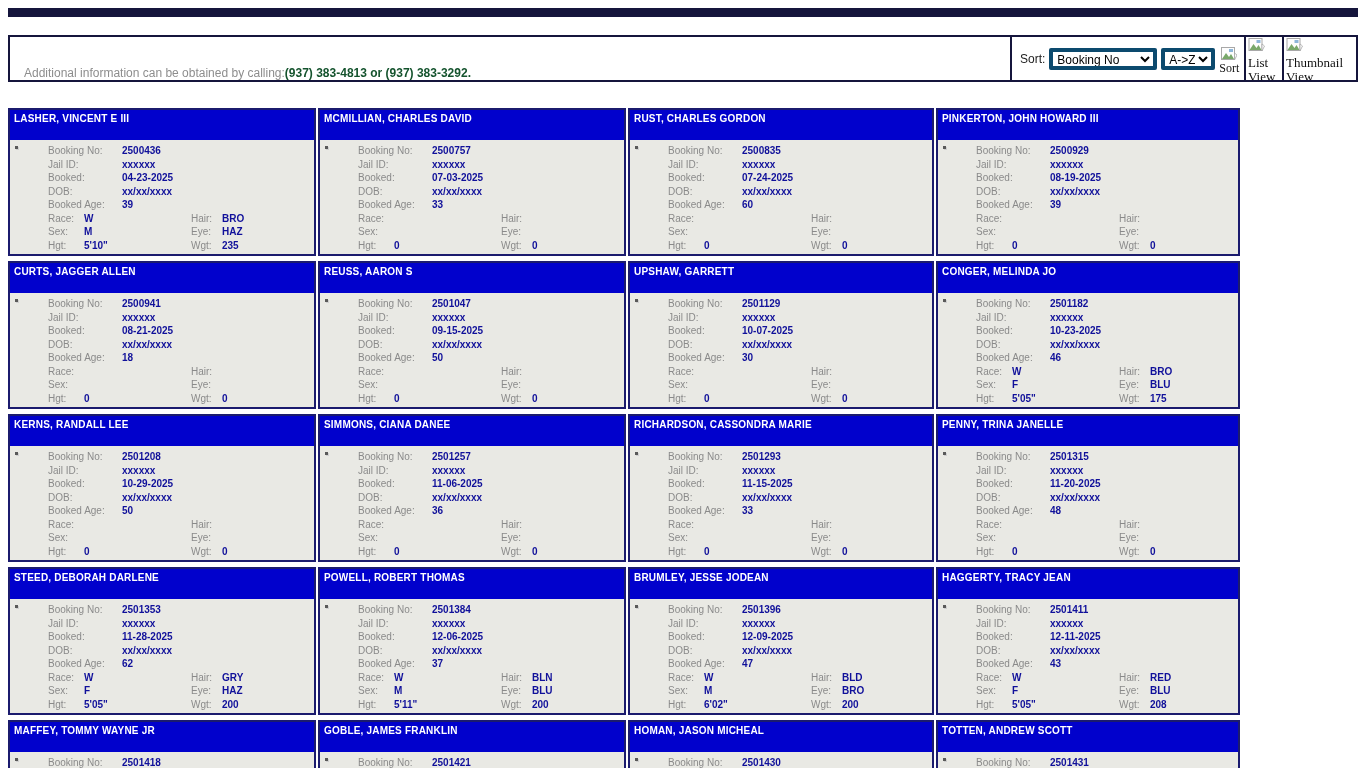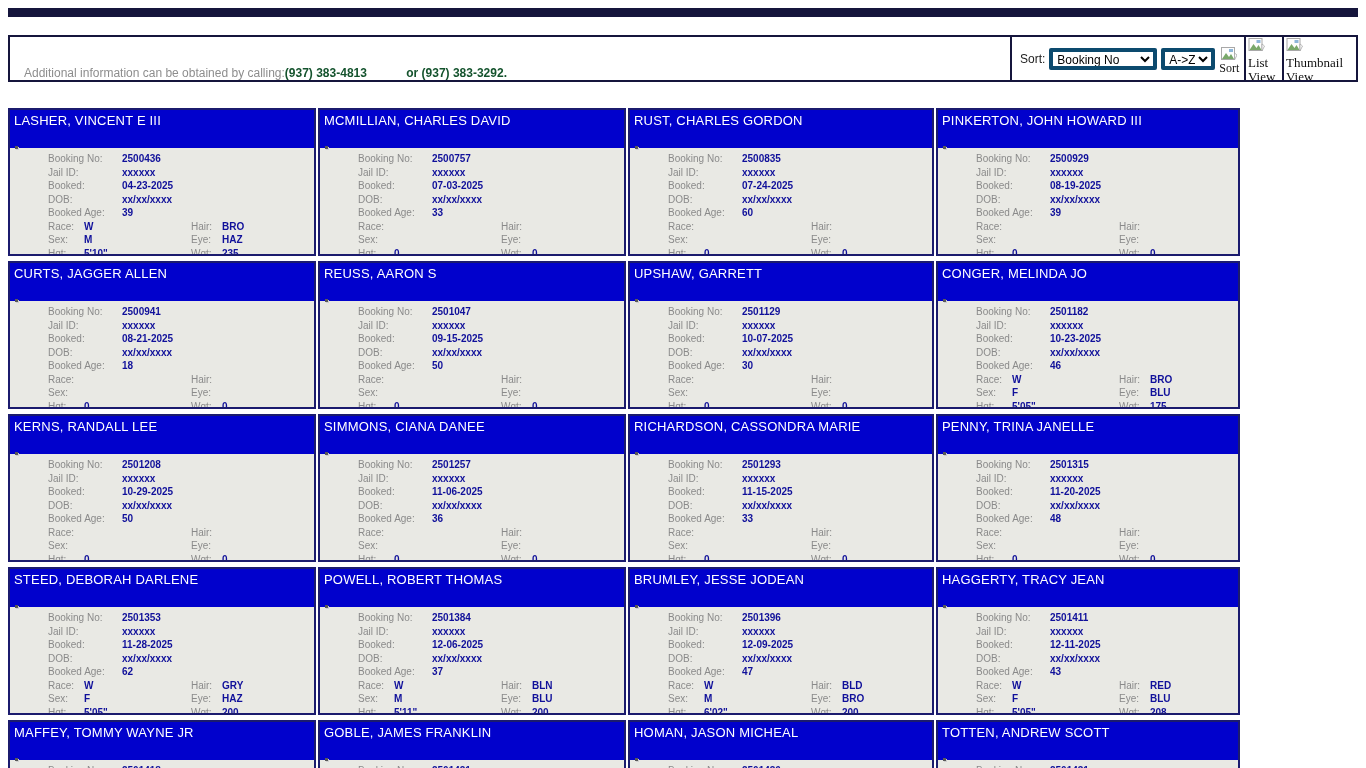--- a/index.html
+++ b/index.html
@@ -18,39 +18,39 @@
   .sel-field { width:108px; }
   .sel-dir { width:54px; }
   .iconlink { display:flex; flex-direction:column; align-items:center; font-family:"Liberation Serif",serif; font-size:12px; color:#111; text-decoration:none; line-height:12px; cursor:pointer; margin-top:4px; }
   .viewcell { display:block; padding:1px 2px; font-family:"Liberation Serif",serif; font-size:13px; color:#111; line-height:14px; cursor:pointer; overflow:hidden; }
   .listcell { width:38px; }
   .thumbcell { width:74px; }
   .bimg { display:inline-block; }
   
   .grid { margin:26px 8px 0 8px; display:grid; grid-template-columns:308px 308px 306px 304px; column-gap:2px; row-gap:5px; }
   .card { height:148px; border:2px solid #1b1b6e; background:#e9e9e4; position:relative; overflow:hidden; cursor:pointer; }
-  .card-head { height:38px; background:#0101cc; color:#fff; font-weight:normal; font-size:13px; padding:3px 4px; letter-spacing:.2px; white-space:nowrap; }
+  .card-head { height:30px; background:#0101cc; color:#fff; font-weight:bold; font-size:10px; padding:3px 4px; letter-spacing:.2px; white-space:nowrap; }
   .card-body { padding:4px 4px 0 38px; font-size:10px; line-height:13.5px; }
   .mini-broken { position:absolute; left:5px; top:36px; width:3px; height:3px; background:#595959; box-shadow:1px 1px 0 #cfcfcf; }
   .f { display:flex; }
   .f .l { width:74px; color:#8a8a8a; }
   .v { color:#10109a; font-weight:bold; white-space:nowrap; }
   .fp { display:grid; grid-template-columns:36px 107px 31px auto; }
   .fp .l { color:#8a8a8a; }
 </style>
 </head>
 <body>
 
 <div class="topbar"></div>
 
 <div class="hdr">
   <div class="hdr-info">
     <span>Additional information can be obtained by calling: </span>
     <b>(937) 383-4813</b>
-    <b style="white-space:pre;margin-left:36px;"> or </b>
+    <b style="white-space:pre;"> or </b>
     <b>(937) 383-3292</b>
     <b>.</b>
   </div>
   <div class="hdr-cell sortcell">
     <span class="sortlbl">Sort:</span>
     <select class="sel-field">
       <option>Booking No</option>
     </select>
     <select class="sel-dir">
       <option>A-&gt;Z</option>

